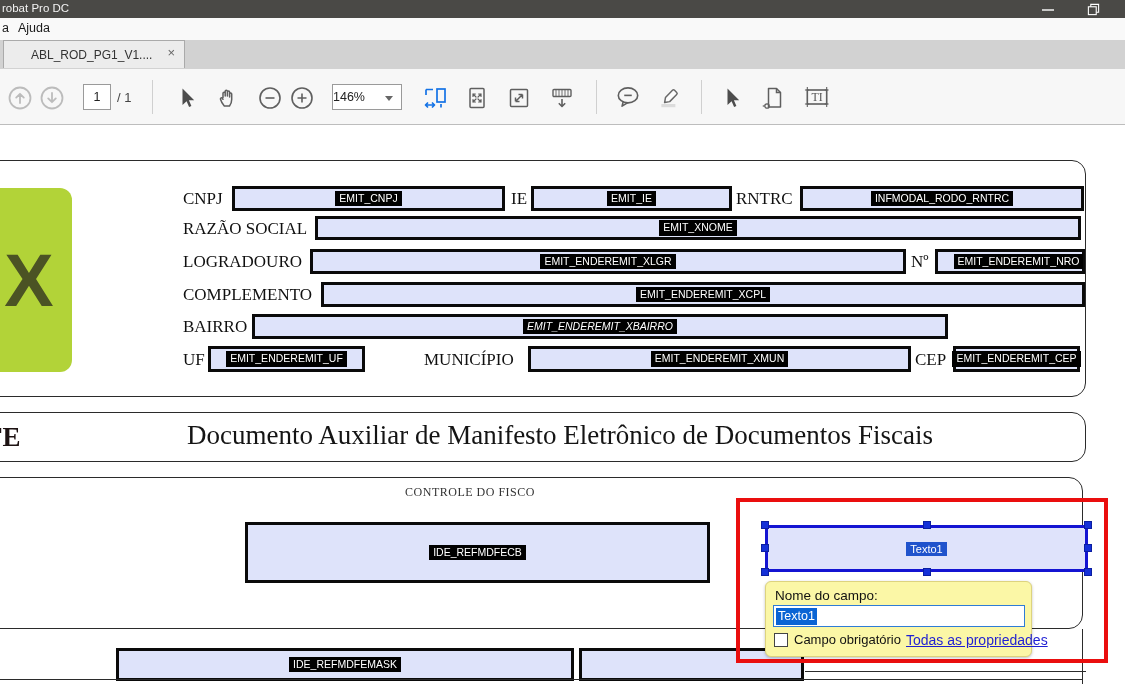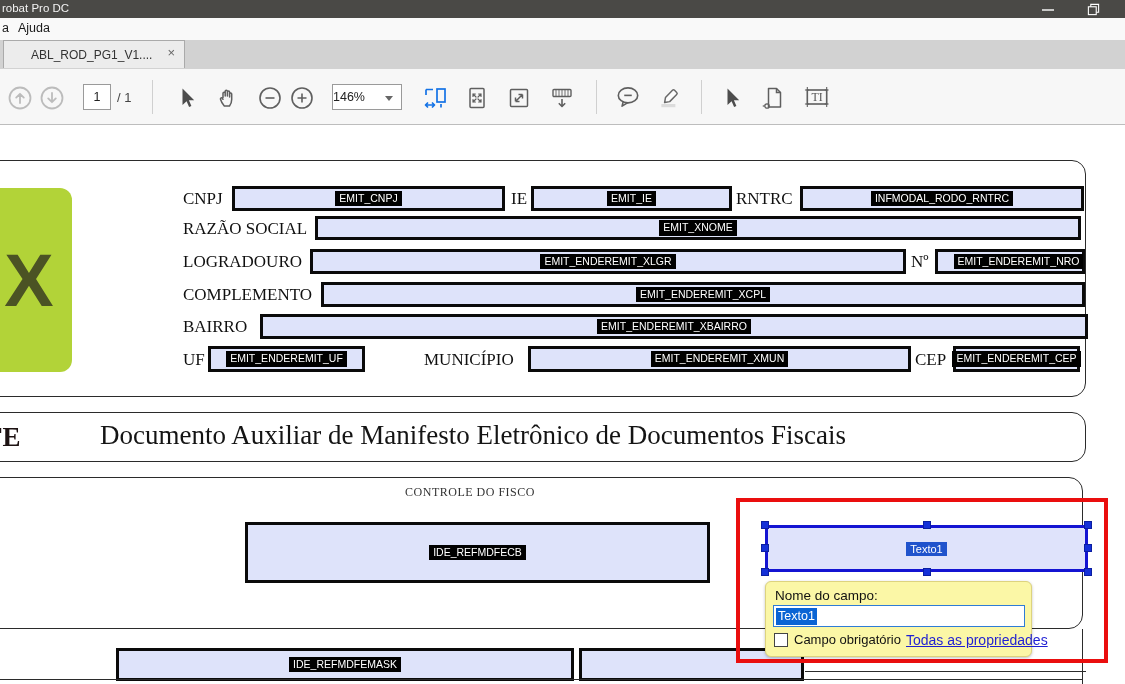--- a/index.html
+++ b/index.html
@@ -32,21 +32,21 @@
   .caret{position:absolute;right:8px;top:11px;width:0;height:0;border-left:4px solid transparent;border-right:4px solid transparent;border-top:5px solid #666;}
   
   .rbox{position:absolute;border:1.5px solid #2b2b2b;border-radius:14px;background:transparent;box-sizing:border-box;}
   .flabel{position:absolute;font-family:"Liberation Serif",serif;font-size:17px;color:#101010;white-space:nowrap;}
   .ffield{position:absolute;background:#dee3fa;border:3px solid #0a0a0a;box-sizing:border-box;
           display:flex;align-items:center;justify-content:center;}
   .chip{background:#000;color:#fff;font-size:10.5px;line-height:1.25;padding:1px 4px;white-space:nowrap;}
   .logo{position:absolute;left:-14px;top:188px;width:86px;height:184px;background:#b2d338;border-radius:12px;
         display:flex;align-items:center;justify-content:center;}
   .logo .x{font-size:74px;font-weight:bold;color:#4b5324;font-family:"Liberation Sans",sans-serif;}
-  .doc-title{position:absolute;left:100px;top:420px;width:920px;font-family:"Liberation Serif",serif;
+  .doc-title{position:absolute;left:100px;top:420px;width:920px;text-align:center;font-family:"Liberation Serif",serif;
              font-size:27px;color:#141414;white-space:nowrap;}
   .damdfe{position:absolute;left:-14px;top:422px;font-family:"Liberation Serif",serif;font-weight:bold;font-size:27px;color:#1d1212;}
   .fisco-h{position:absolute;left:380px;top:485px;width:180px;text-align:center;font-family:"Liberation Serif",serif;
            font-size:12px;letter-spacing:.5px;color:#333;}
   .rule{position:absolute;background:transparent;}
   
   .selfield{position:absolute;left:765px;top:525px;width:323px;height:47px;background:#dfe3fb;
             border:3px solid #1414d2;box-sizing:border-box;display:flex;align-items:center;justify-content:center;z-index:2;}
   .selchip{background:#2053cc;color:#fff;font-size:11px;padding:1px 4px;}
   .handle{position:absolute;width:8px;height:8px;background:#1430d8;border:1px solid #0b1ea0;box-sizing:border-box;z-index:4;}
@@ -236,21 +236,21 @@
 <div class="ffield" style="left:935px;top:249px;width:150px;height:25px;padding-left:17px;">
   <span class="chip">EMIT_ENDEREMIT_NRO</span>
 </div>
 
 <span class="flabel" style="left:183px;top:285px;">COMPLEMENTO</span>
 <div class="ffield" style="left:321px;top:282px;width:764px;height:25px;">
   <span class="chip">EMIT_ENDEREMIT_XCPL</span>
 </div>
 
 <span class="flabel" style="left:183px;top:317px;">BAIRRO</span>
-<div class="ffield" style="left:260px;top:314px;width:828px;height:25px;">
+<div class="ffield" style="left:252px;top:314px;width:696px;height:25px;font-style:italic;">
   <span class="chip">EMIT_ENDEREMIT_XBAIRRO</span>
 </div>
 
 <span class="flabel" style="left:183px;top:350px;">UF</span>
 <div class="ffield" style="left:208px;top:346px;width:157px;height:26px;">
   <span class="chip">EMIT_ENDEREMIT_UF</span>
 </div>
 <span class="flabel" style="left:424px;top:350px;">MUNICÍPIO</span>
 <div class="ffield" style="left:528px;top:346px;width:383px;height:26px;">
   <span class="chip">EMIT_ENDEREMIT_XMUN</span>

